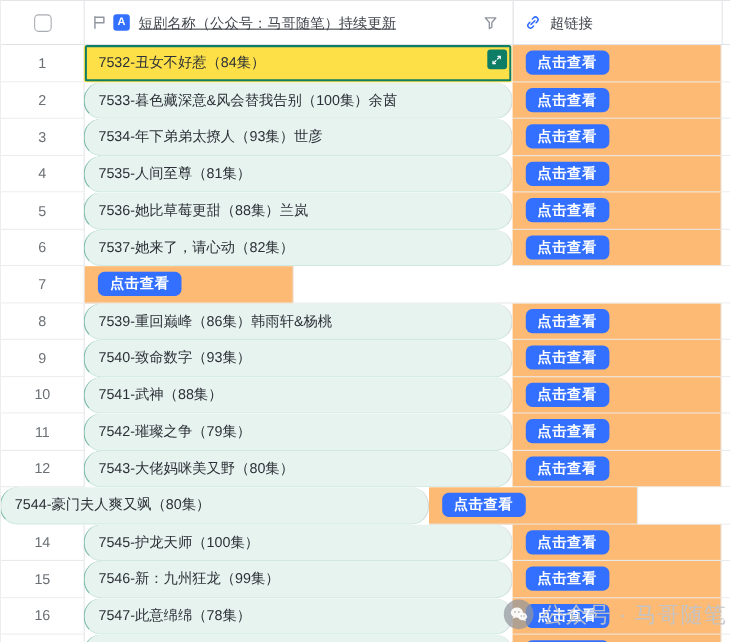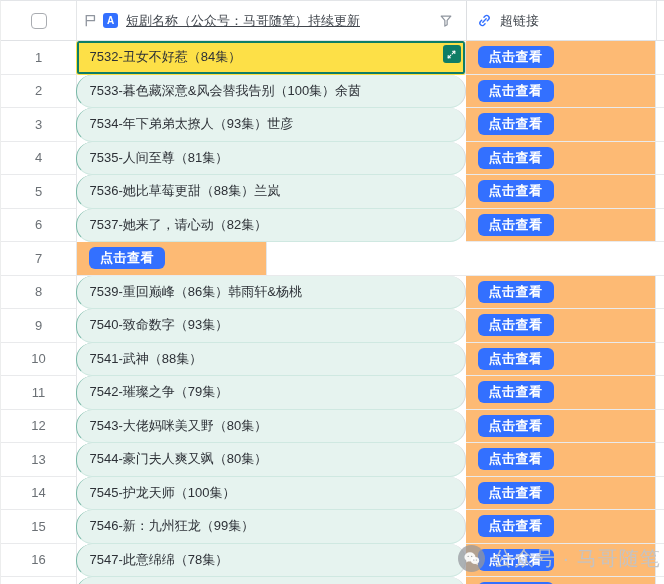--- a/index.html
+++ b/index.html
@@ -231,21 +231,20 @@
         <div class="c c-num">12</div>
         <div class="c c-name">
           <span>7543-大佬妈咪美又野（80集）</span>
         </div>
         <div class="c c-link">
           <button class="view-btn">点击查看</button>
         </div>
         <div class="c c-rest"></div>
       </div>
       <div class="row">
-        <div class="c c-num">13</div>
         <div class="c c-name">
           <span>7544-豪门夫人爽又飒（80集）</span>
         </div>
         <div class="c c-link">
           <button class="view-btn">点击查看</button>
         </div>
         <div class="c c-rest"></div>
       </div>
       <div class="row">
         <div class="c c-num">14</div>

